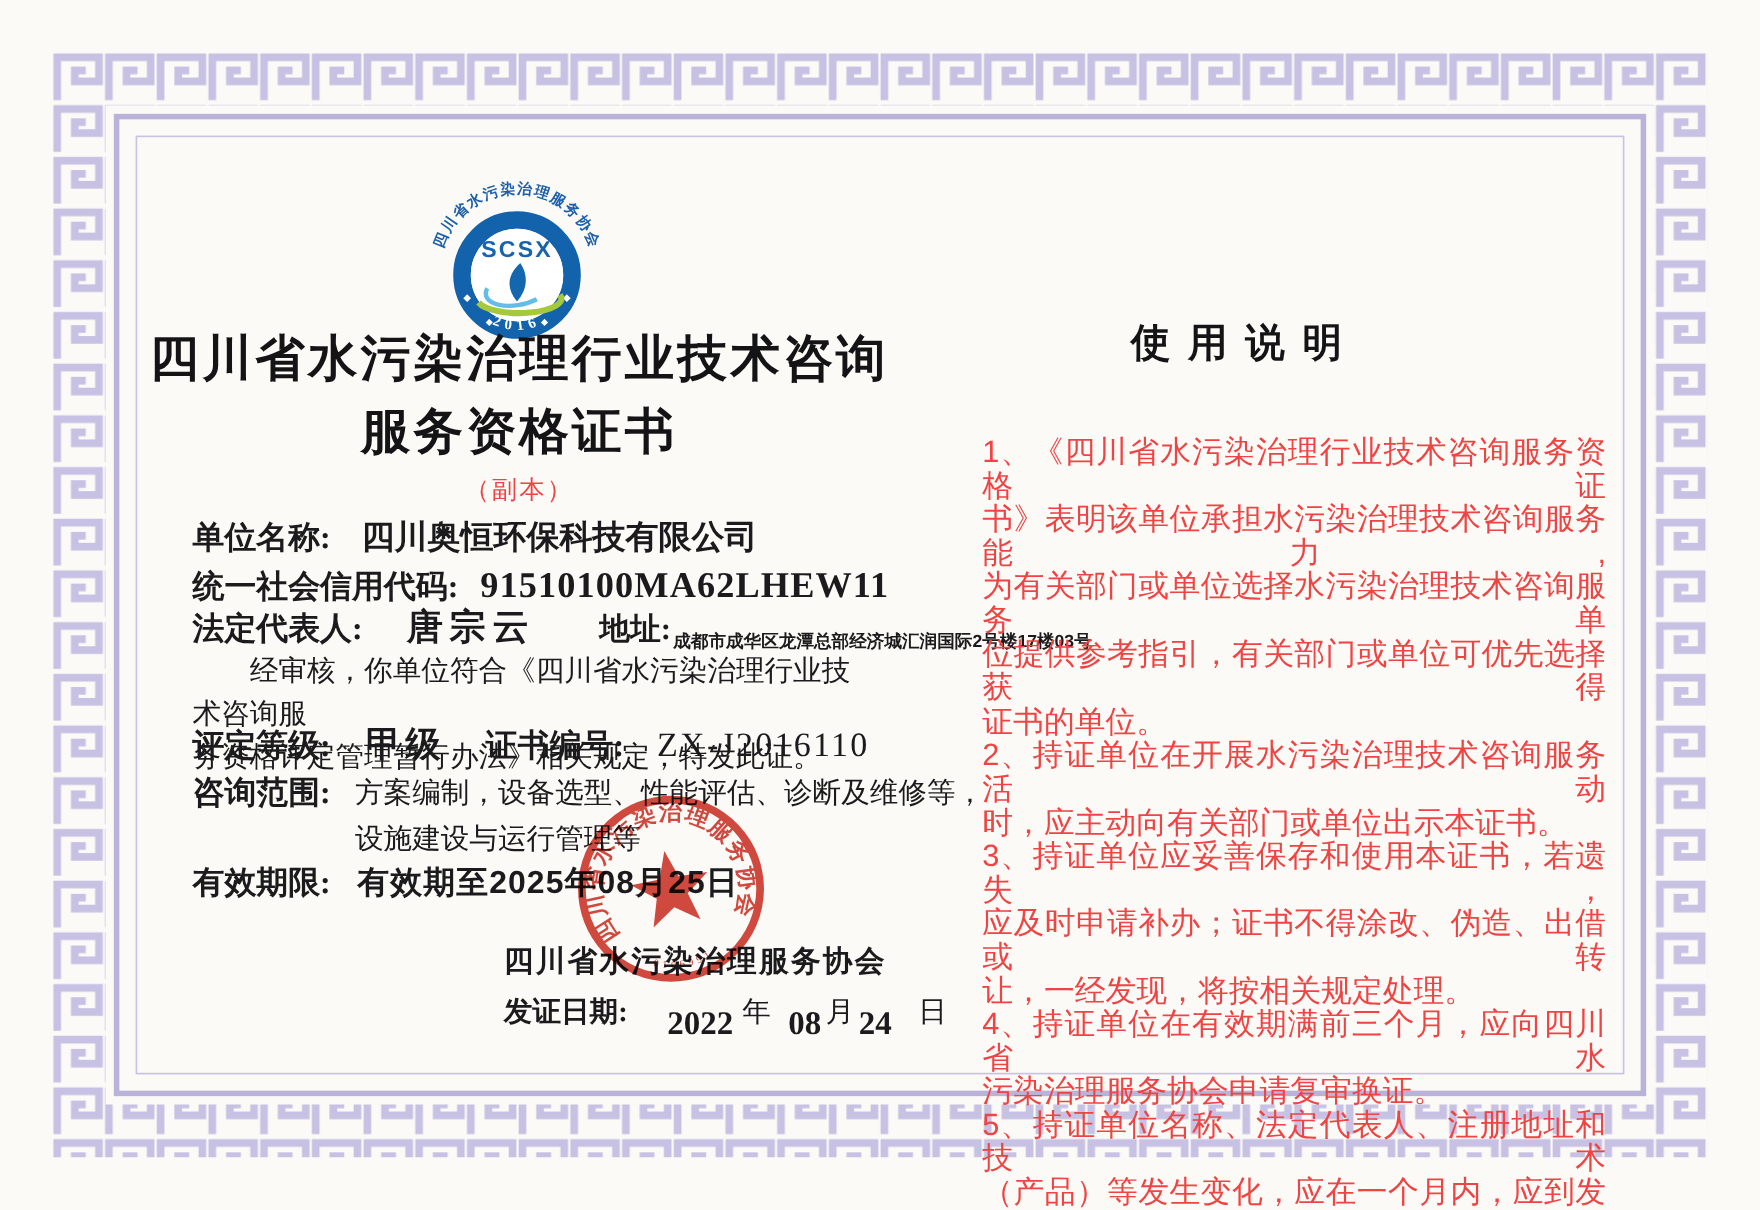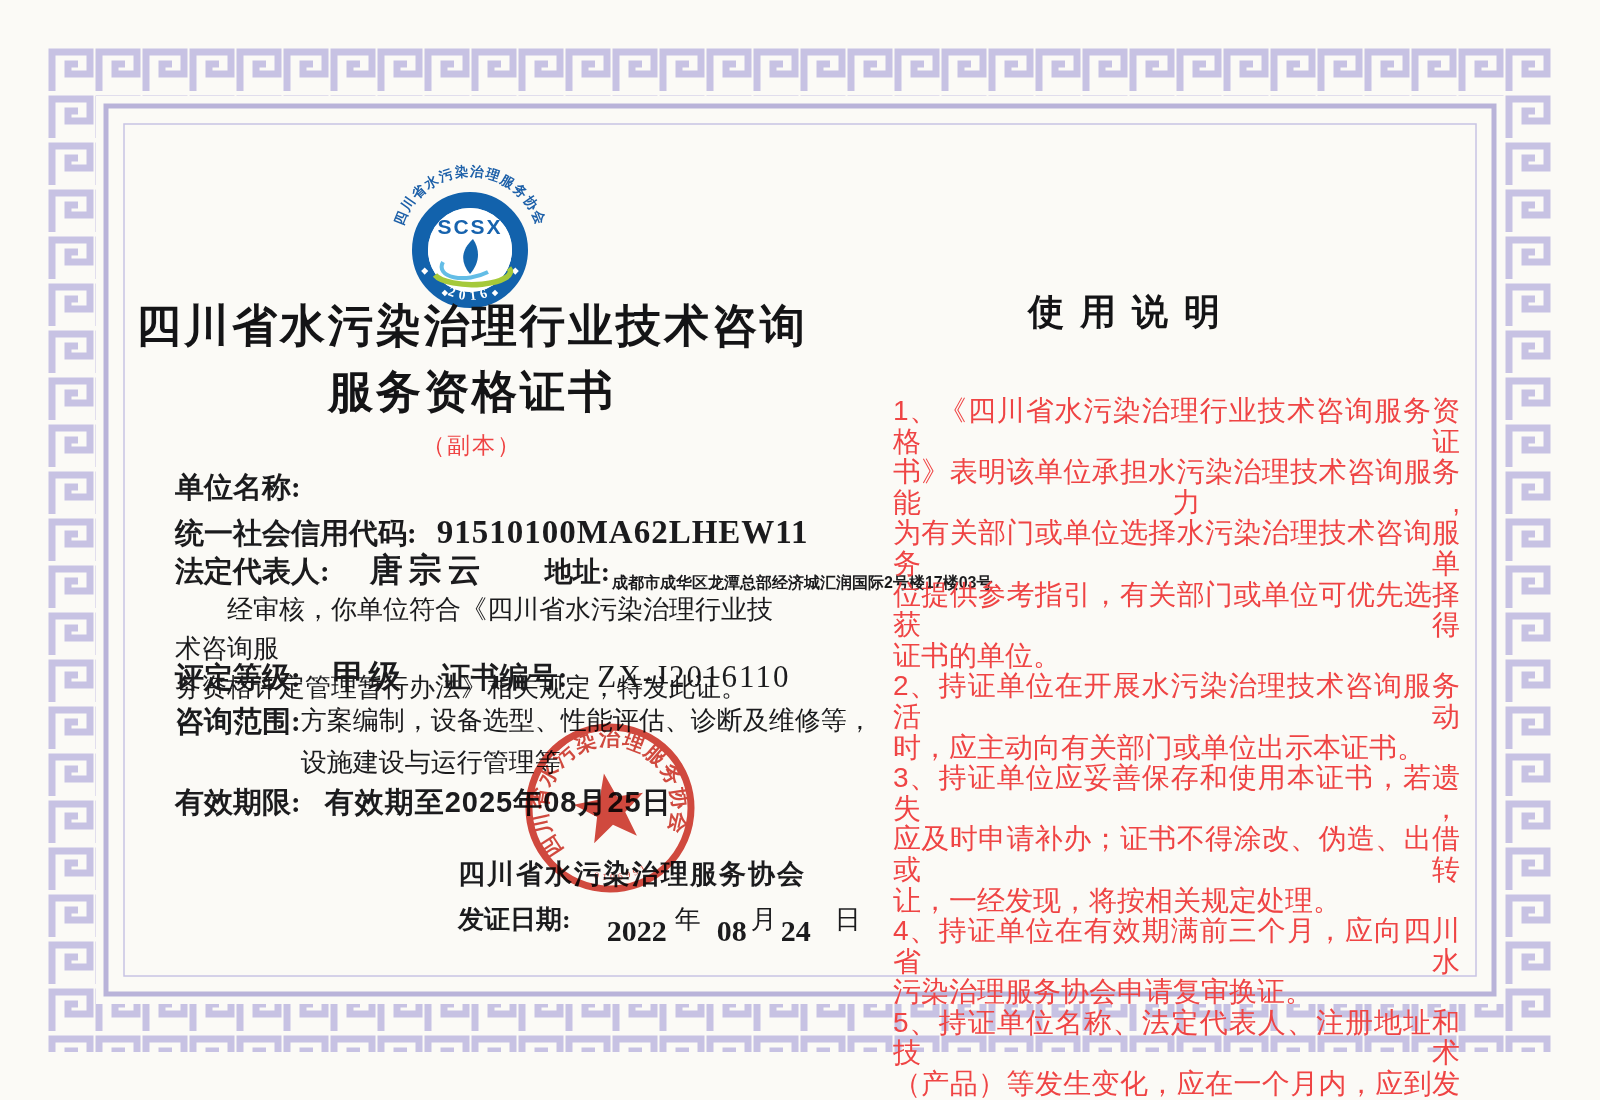--- a/index.html
+++ b/index.html
@@ -25,21 +25,21 @@
   .code { font-size:33px; font-weight:bold; margin-left:20px; letter-spacing:1px; }
   .rep { font-size:33px; margin-left:40px; letter-spacing:6px; }
   .addr-lbl { font-weight:bold; font-size:28px; margin-left:58px; }
   .addr-val { font-size:16px; font-weight:bold; position:relative; top:7px; margin-left:2px;
     font-family:"Liberation Sans", sans-serif;text-align:right; }
   .review { position:absolute; left:175px; width:600px; font-size:26px; line-height:39px; }
   .review .ind { text-indent:2em; }
   .grade { font-size:32px; margin-left:32px; letter-spacing:4px; }
   .certno-lbl { font-weight:bold; font-size:29px; margin-left:37px; }
   .certno { font-size:31px; margin-left:30px; letter-spacing:2px; }
-  .scope-lines { font-size:26px; line-height:42px; }
+  .scope-lines { margin-left:22px; font-size:26px; line-height:42px; }
   .validity { font-size:29px; margin-left:24px; letter-spacing:1px; }
   .issuer { position:absolute; left:458px; top:856px; font-size:27px; letter-spacing:2px;
     font-weight:600; white-space:nowrap; }
   .dateline { position:absolute; left:458px; top:902px; display:flex; align-items:center; white-space:nowrap; }
   .date-lbl { font-weight:bold; font-size:26px; }
   .dnum { font-weight:bold; font-size:30px; position:relative; top:11px; }
   .dunit { font-size:26px; }
 
   
   .instr-title { position:absolute; left:893px; top:288px; width:478px; text-align:center;
@@ -94,20 +94,21 @@
       <path d="M50,117 A38,13 0 0 0 124,110" fill="none" stroke="#a5c93a" stroke-width="5.5"></path>
     </g>
   </svg>
 
   <div class="title-line" style="top:296px;">四川省水污染治理行业技术咨询</div>
   <div class="title-line" style="top:362px;">服务资格证书</div>
   <div class="subtitle" style="top:430px;">（副本）</div>
 
   <div class="row" style="top:468px;">
     <span class="lbl">单位名称:</span>
+    <span class="company val-sans">四川奥恒环保科技有限公司</span>
   </div>
 
   <div class="row" style="top:514px;">
     <span class="lbl">统一社会信用代码:</span>
     <span class="code">91510100MA62LHEW11</span>
   </div>
 
   <div class="row" style="top:548px;">
     <span class="lbl">法定代表人:</span>
     <span class="rep val-sans">唐宗云</span>

